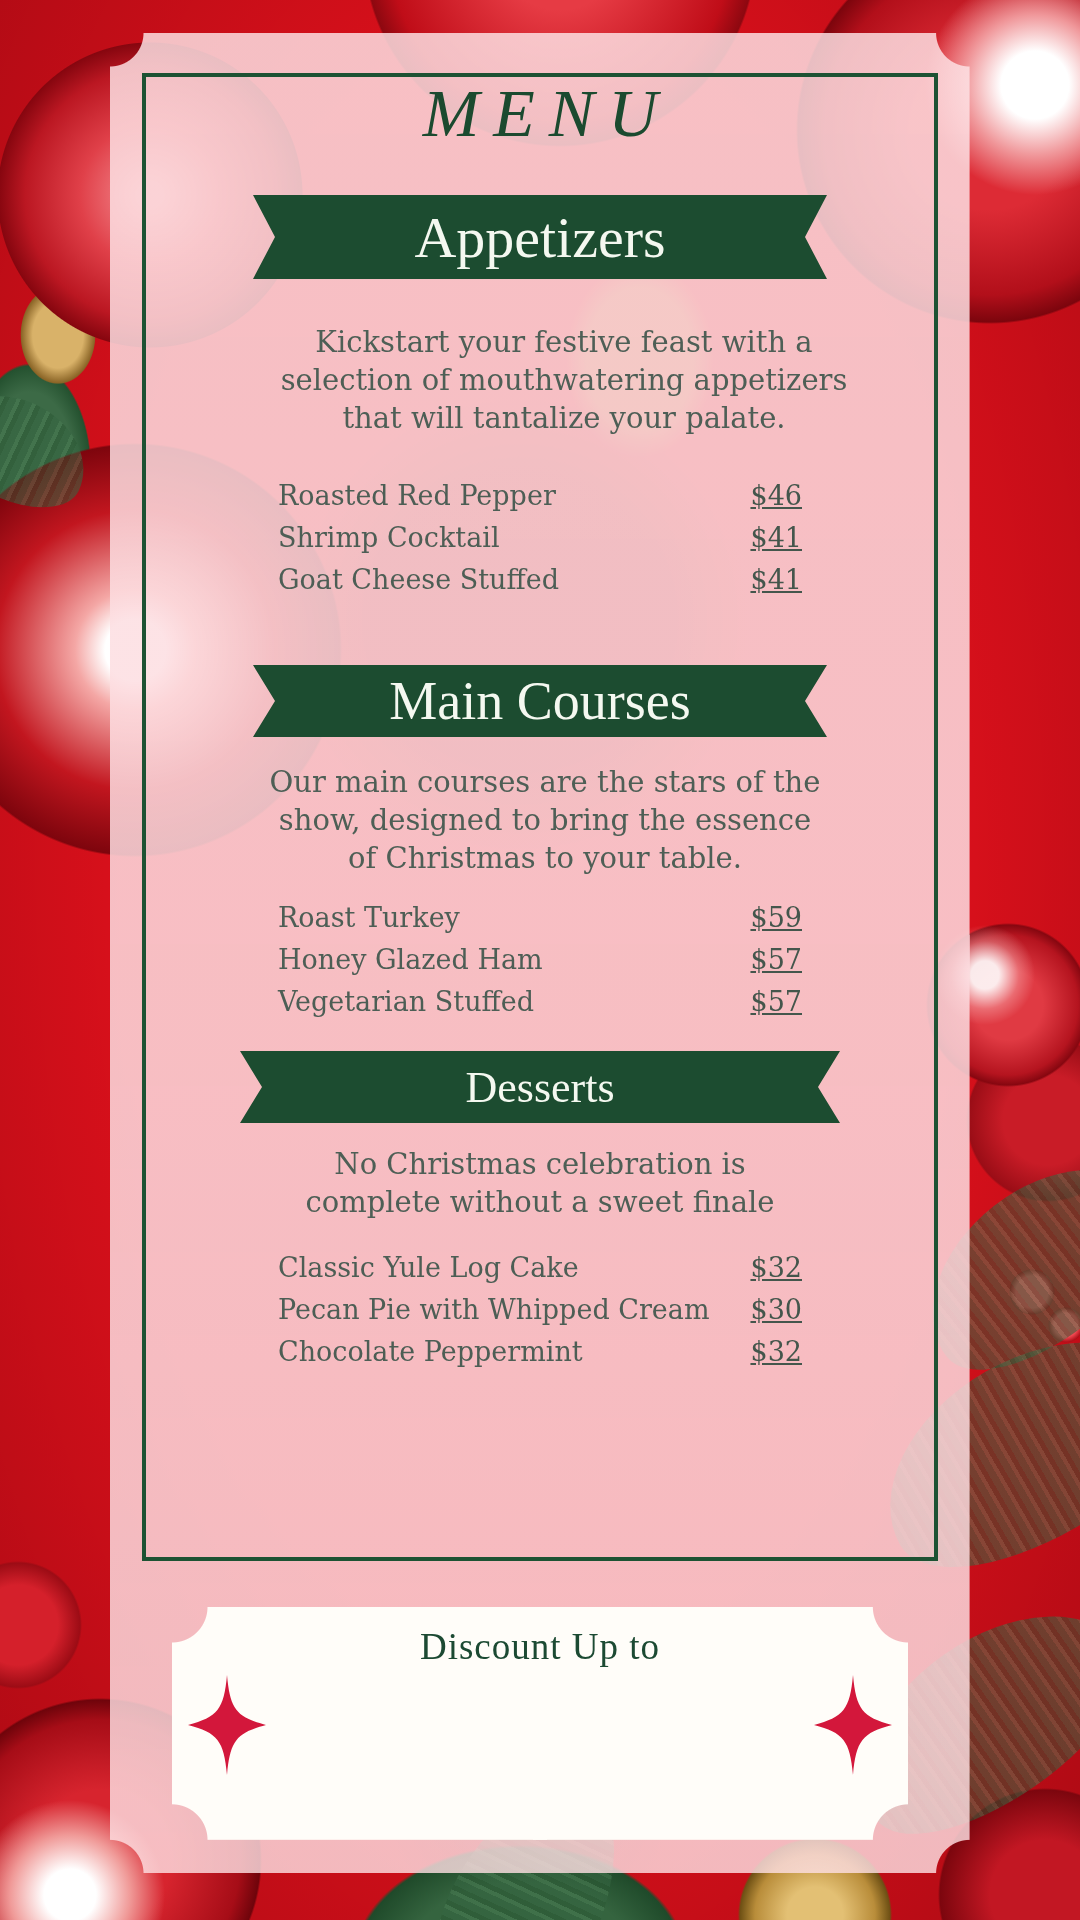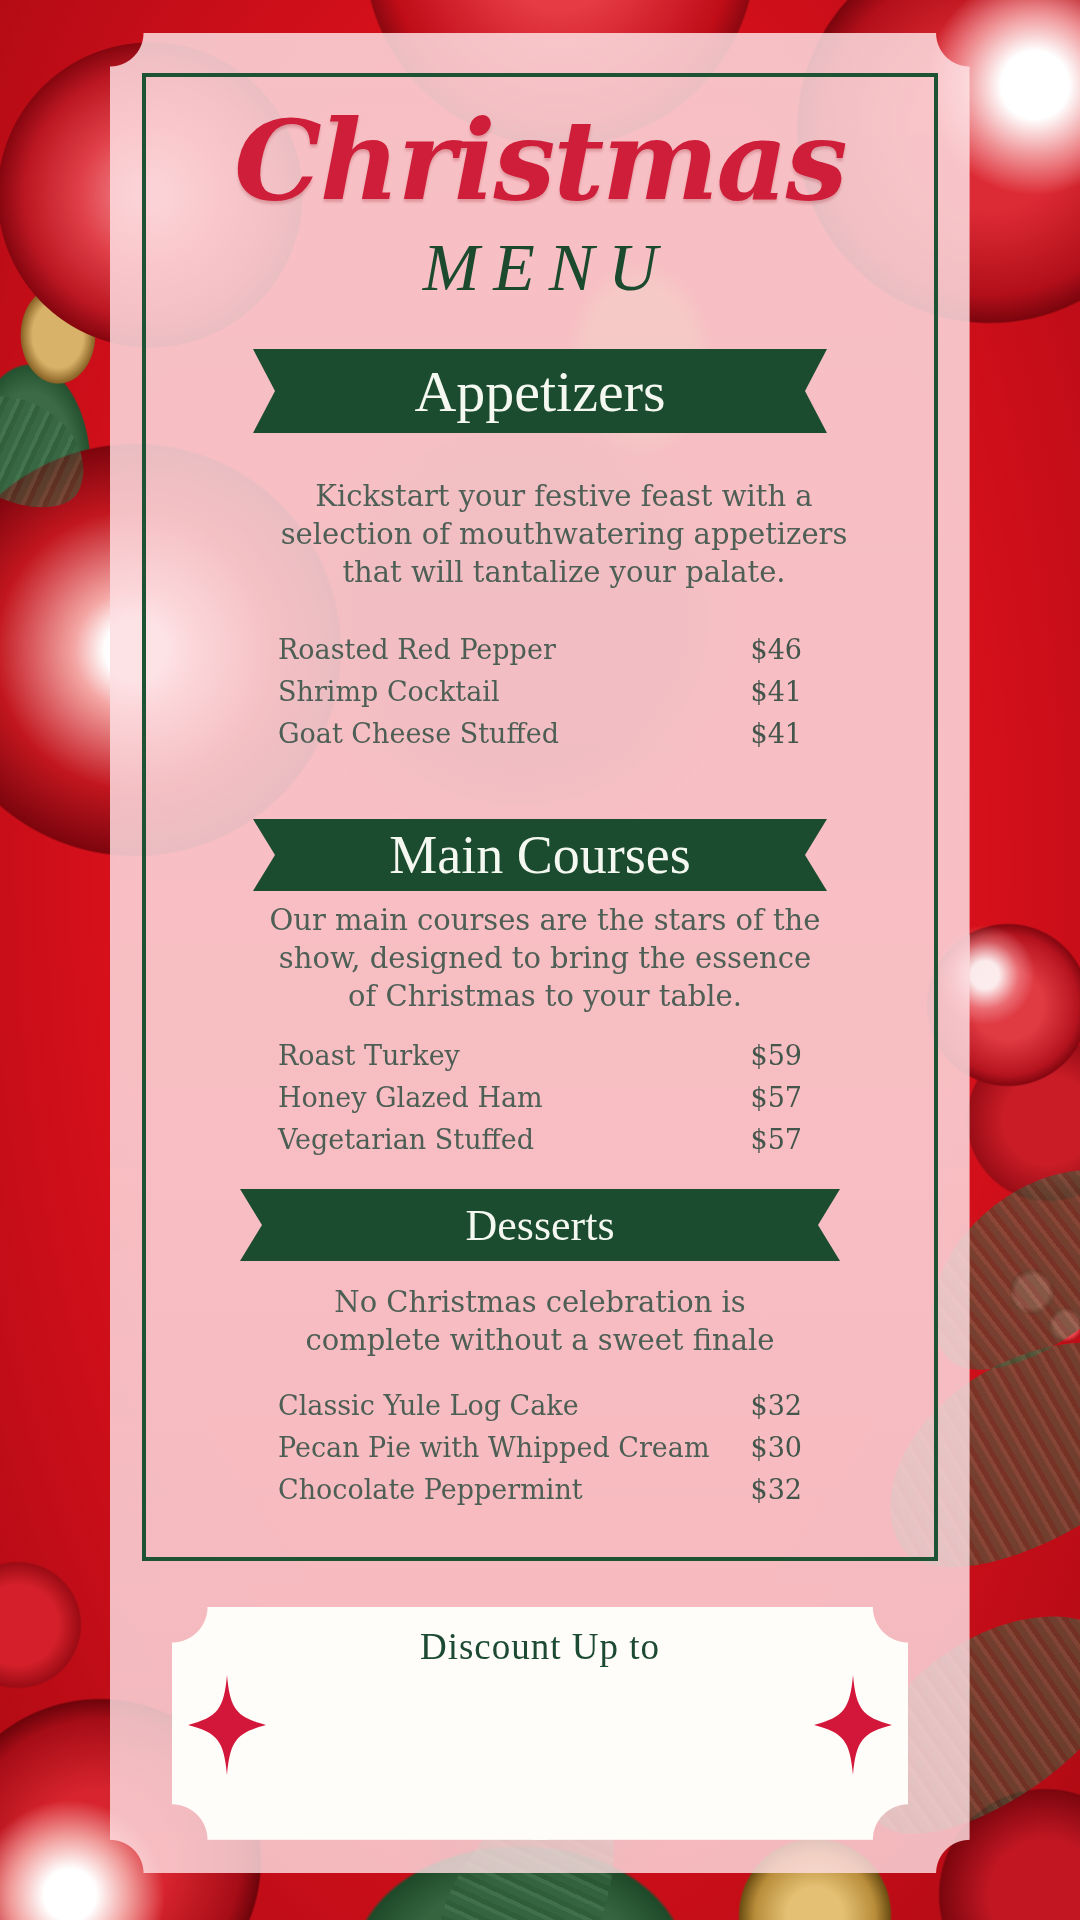--- a/index.html
+++ b/index.html
@@ -106,30 +106,30 @@
     background:#1c4c30;
     clip-path:polygon(0 0,100% 0,calc(100% - 22px) 50%,100% 100%,0 100%,22px 50%);
     display:flex;align-items:center;justify-content:center;
   }
   .ribbon.r1{width:574px;height:84px;font-size:58px;margin-top:46px;}
   .ribbon.r2{width:574px;height:72px;font-size:54px;margin-top:64px;}
   .ribbon.r3{width:600px;height:72px;font-size:44px;margin-top:28px;}
 
   .desc{color:#4e5f56;font-size:29px;line-height:38px;}
   .desc.d1{margin-top:44px;padding-left:48px;}
-  .desc.d2{margin-top:10px;padding-left:10px;}
+  .desc.d2{margin-top:26px;padding-left:10px;}
   .desc.d3{margin-top:22px;}
 
   .menu-list{margin:0 132px;text-align:left;}
   .menu-list.l1{margin-top:38px;}
   .menu-list.l2{margin-top:20px;}
   .menu-list.l3{margin-top:26px;}
   .row{display:flex;justify-content:space-between;align-items:center;
     font-size:27px;line-height:42px;color:#4d5e55;}
-  .price{color:#44564c;}
+  .price{color:#44564c;text-decoration:underline;}
 
   
   .promo{
     position:absolute;left:62px;top:1574px;width:736px;height:233px;
     background:#fffdf9;text-align:center;
     -webkit-mask:
       radial-gradient(circle 36px at 0 0, rgba(0,0,0,0) 35px, #000 36px) top left/51% 51% no-repeat,
       radial-gradient(circle 36px at 100% 0, rgba(0,0,0,0) 35px, #000 36px) top right/51% 51% no-repeat,
       radial-gradient(circle 36px at 0 100%, rgba(0,0,0,0) 35px, #000 36px) bottom left/51% 51% no-repeat,
       radial-gradient(circle 36px at 100% 100%, rgba(0,0,0,0) 35px, #000 36px) bottom right/51% 51% no-repeat;
@@ -158,21 +158,20 @@
   <div class="branch b-left"></div>
   <div class="branch b-right1"></div>
   <div class="branch b-right2"></div>
   <div class="branch b-bottom1"></div>
   <div class="branch b-bottom2"></div>
 </div>
 
 <div class="panel">
   <div class="menu-frame">
 
-    <div class="script-title">Christmas</div>
     <div class="menu-word">MENU</div>
 
     <div class="ribbon r1">
       <span>Appetizers</span>
     </div>
     <div class="desc d1">
       <div>Kickstart your festive feast with a</div>
       <div>selection of mouthwatering appetizers</div>
       <div>that will tantalize your palate.</div>
     </div>

